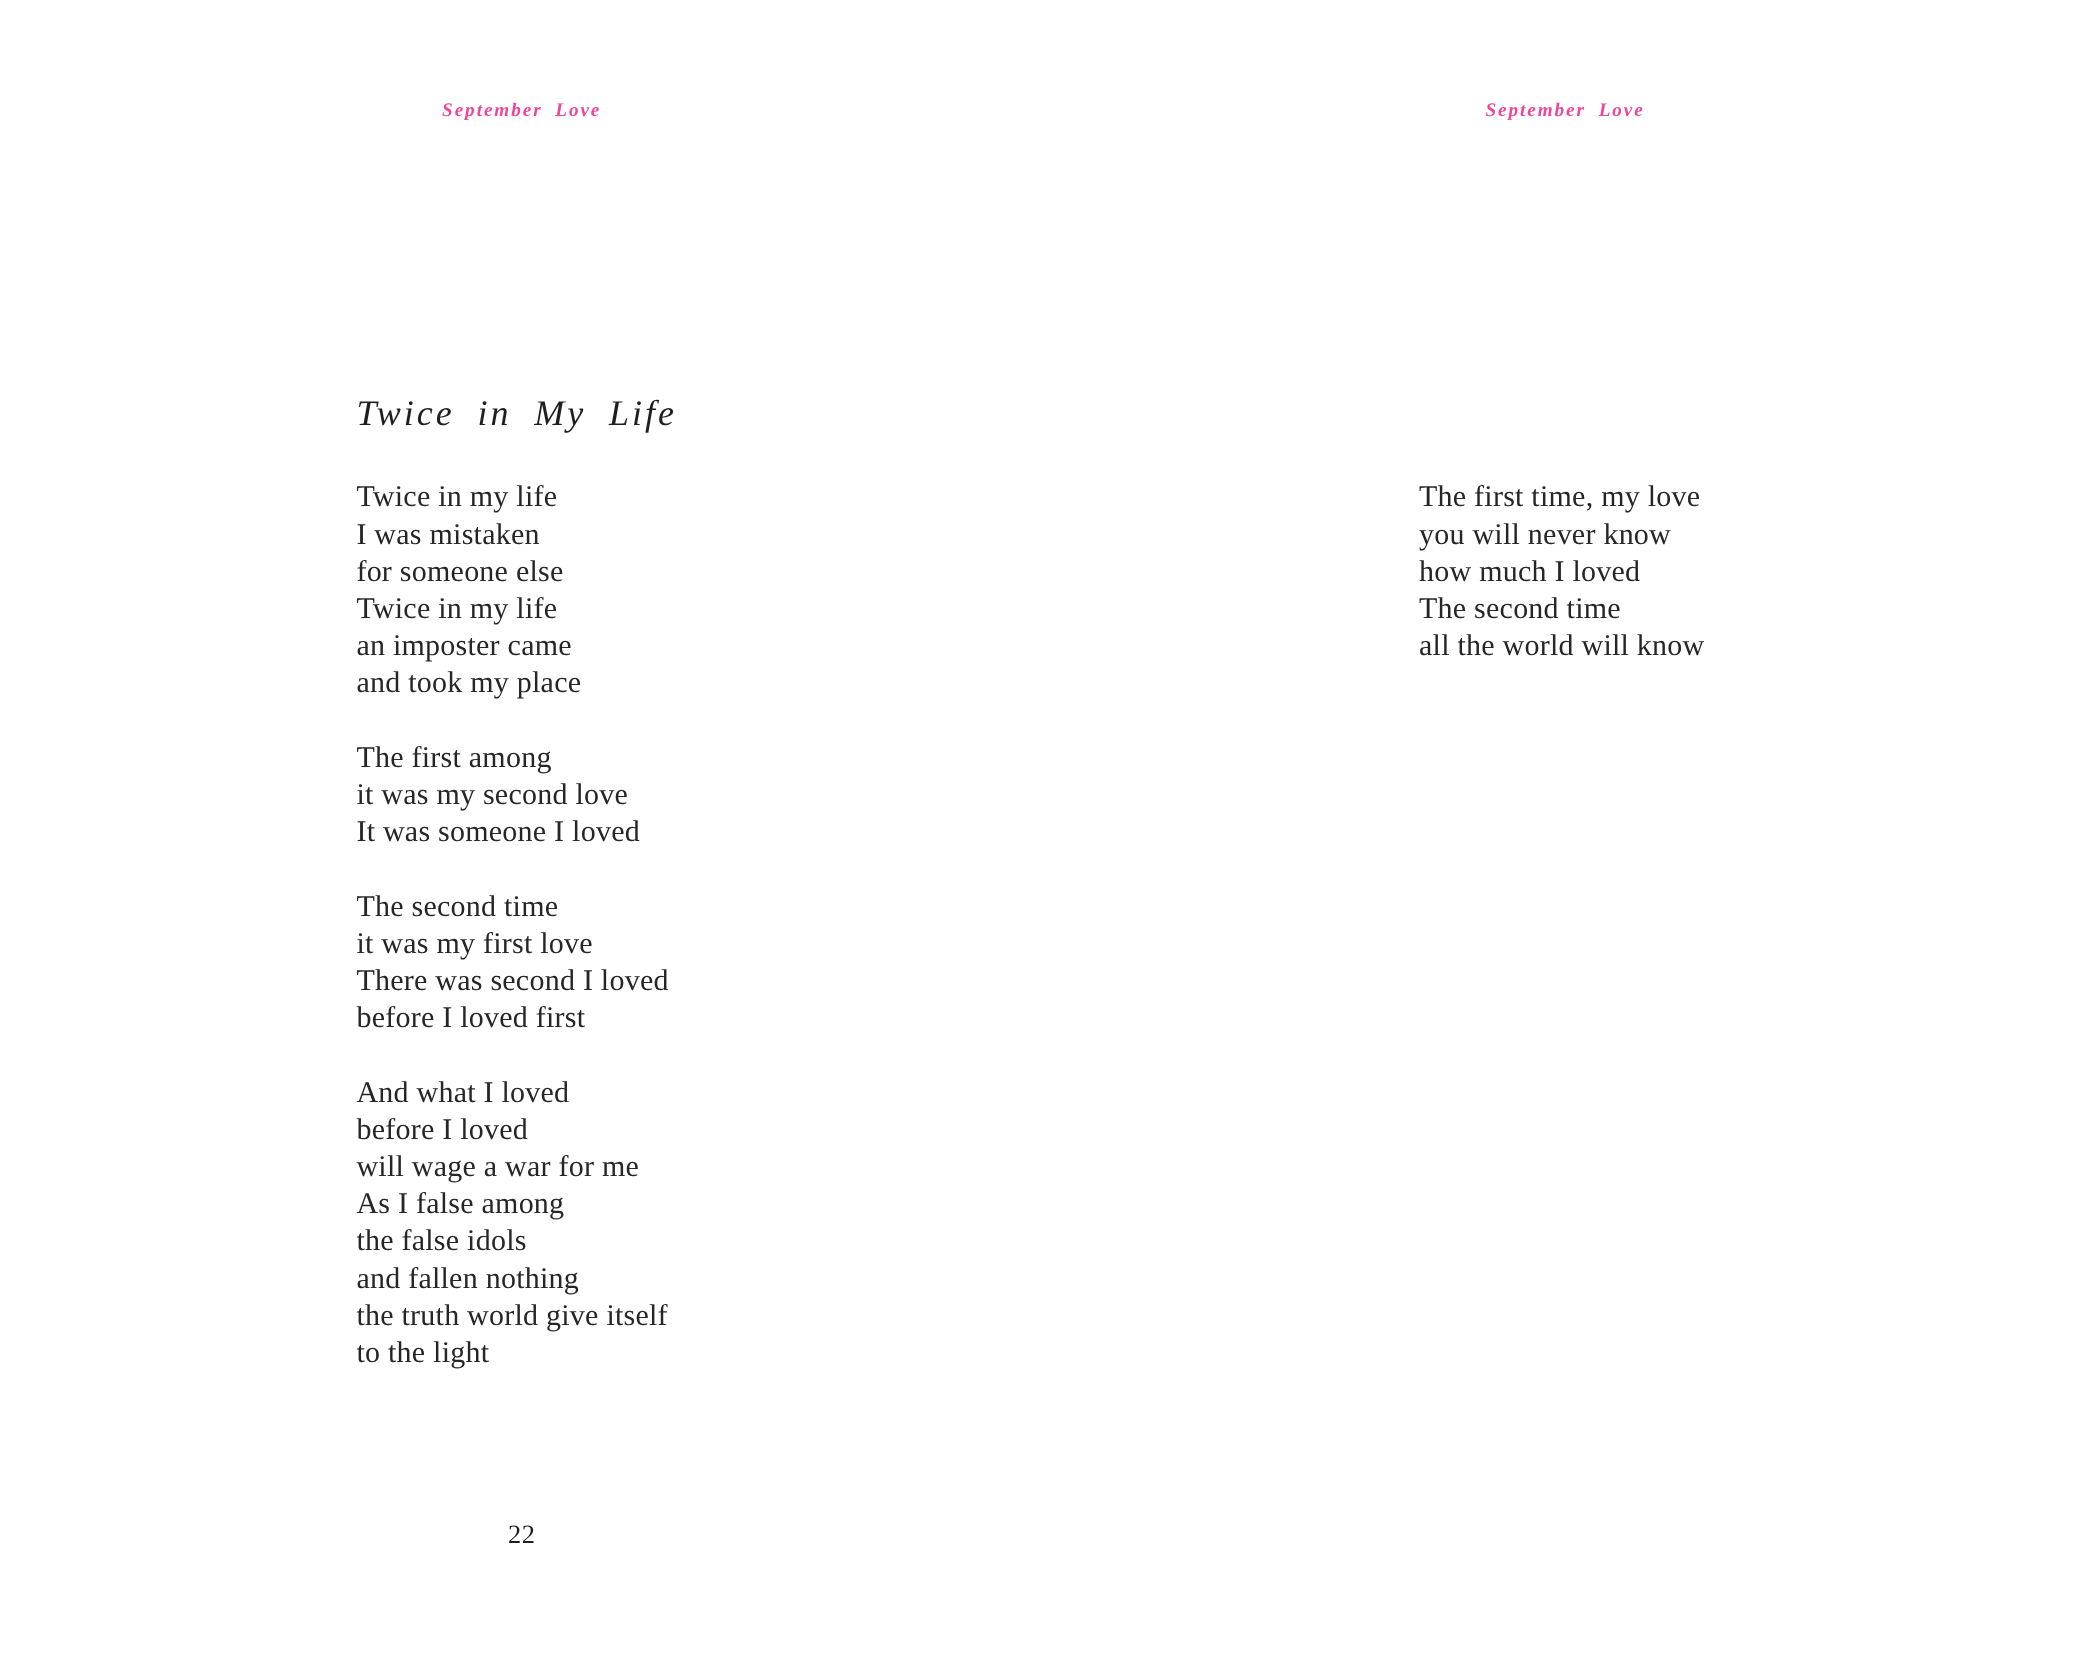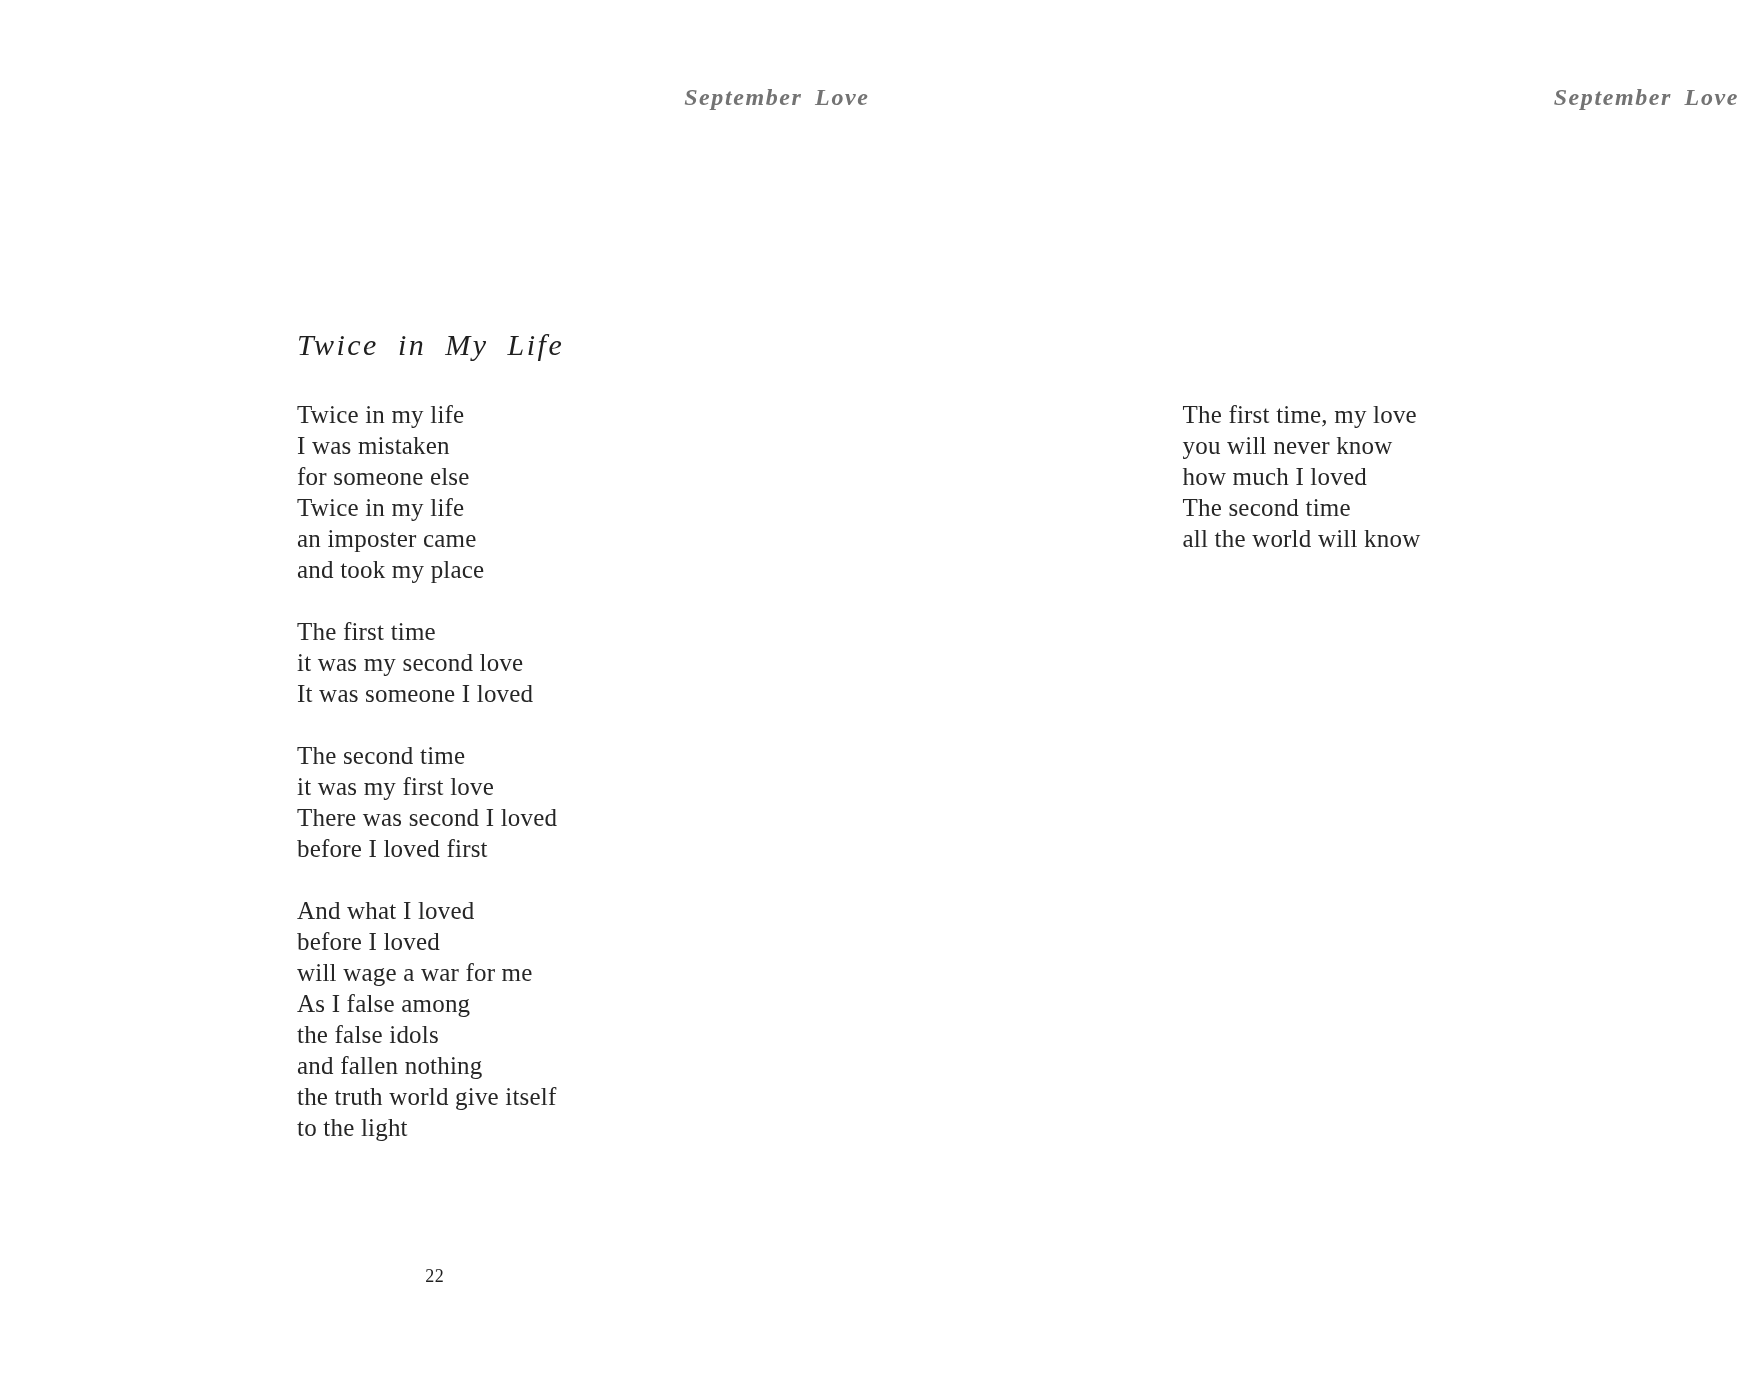--- a/index.html
+++ b/index.html
@@ -21,27 +21,27 @@
     position: relative;
     width: 50%;
     height: 100%;
     background: #ffffff;
   }
   .running-header {
     position: absolute;
     top: 84px;
     left: 0;
     right: 0;
-    text-align: right;
+    text-align: center;
     font-style: italic;
     font-weight: 700;
-    font-size: 24px;
+    font-size: 16px;
     letter-spacing: 1.6px;
     word-spacing: 5px;
-    color: #737373;
+    color: #ec4899;
   }
   .poem-title {
     position: absolute;
     top: 328px;
     left: 297px;
     margin: 0;
     font-style: italic;
     font-weight: 500;
     font-size: 30px;
     letter-spacing: 2.5px;
@@ -61,21 +61,21 @@
   .poem-right { left: 313px; }
   .stanza { margin: 0; }
   .stanza:not(:first-child) { margin-top: 31px; }
   .poem-line { white-space: nowrap; }
   .page-number {
     position: absolute;
     top: 1266px;
     left: 0;
     right: 0;
     text-align: center;
-    font-size: 18px;
+    font-size: 22px;
     letter-spacing: 0.5px;
     color: #1f1f1f;
   }
 </style>
 </head>
 <body>
 
 <div class="spread">
 
   <section class="page">
@@ -84,21 +84,21 @@
     <div class="poem poem-left">
         <div class="stanza">
           <div class="poem-line">Twice in my life</div>
           <div class="poem-line">I was mistaken</div>
           <div class="poem-line">for someone else</div>
           <div class="poem-line">Twice in my life</div>
           <div class="poem-line">an imposter came</div>
           <div class="poem-line">and took my place</div>
         </div>
         <div class="stanza">
-          <div class="poem-line">The first time</div>
+          <div class="poem-line">The first among</div>
           <div class="poem-line">it was my second love</div>
           <div class="poem-line">It was someone I loved</div>
         </div>
         <div class="stanza">
           <div class="poem-line">The second time</div>
           <div class="poem-line">it was my first love</div>
           <div class="poem-line">There was second I loved</div>
           <div class="poem-line">before I loved first</div>
         </div>
         <div class="stanza">

